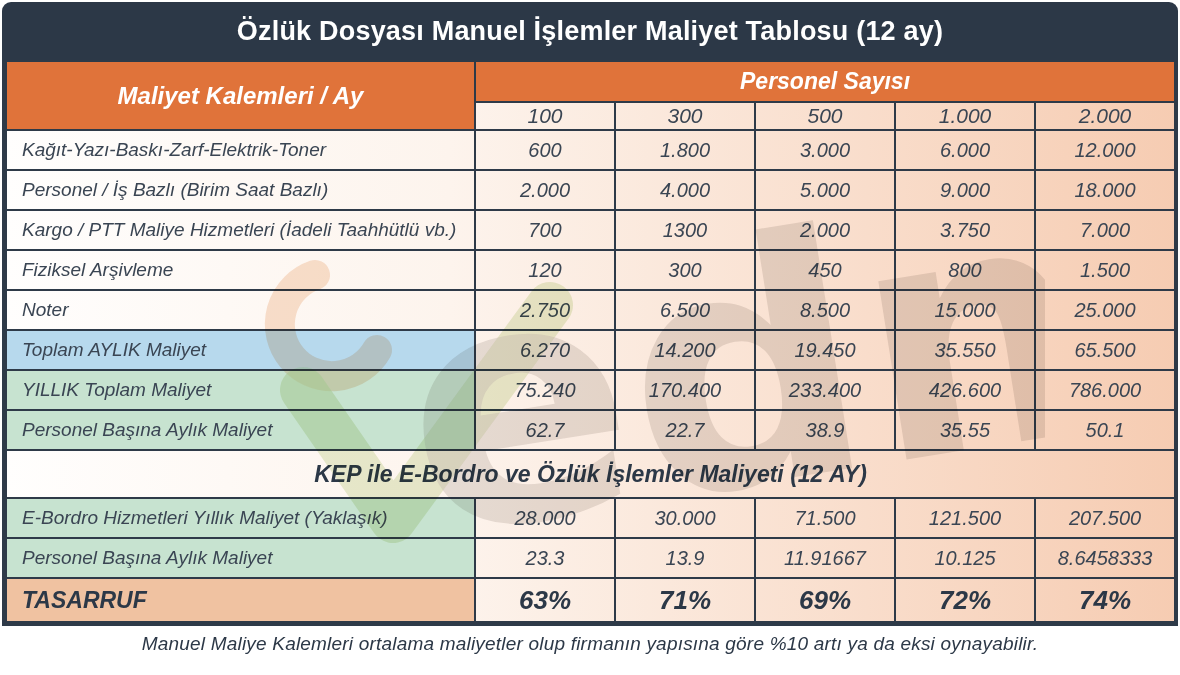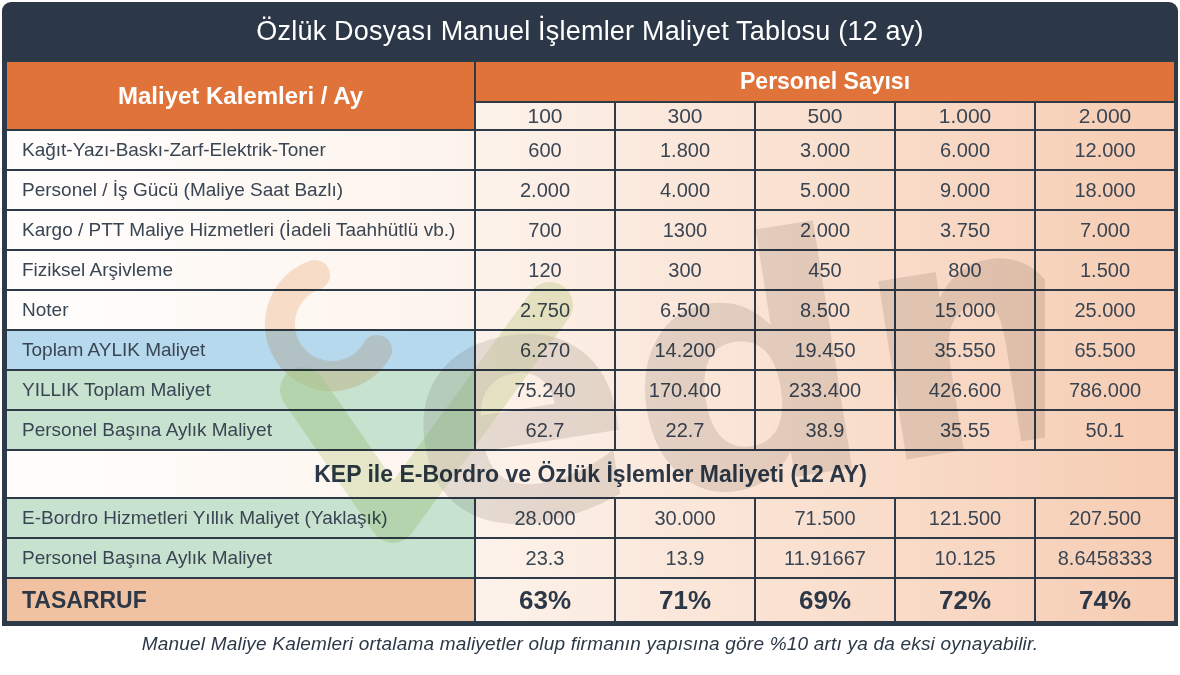--- a/index.html
+++ b/index.html
@@ -13,29 +13,29 @@
     --peach-end:#f6ccb2;
   }
   *{box-sizing:border-box;margin:0;padding:0;}
   html,body{width:1180px;height:675px;background:#ffffff;overflow:hidden;
     font-family:"Liberation Sans", sans-serif;}
   .page{width:1180px;height:675px;padding:2px 2px 0 2px;position:relative;}
 
   .title-bar{
     height:58px;background:var(--navy);border-radius:9px 9px 0 0;
     display:flex;align-items:center;justify-content:center;
-    color:#ffffff;font-size:27px;font-weight:normal;letter-spacing:.2px;
+    color:#ffffff;font-size:27px;font-weight:bold;letter-spacing:.2px;
   }
 
   .table-wrap{
     position:relative;
     background:linear-gradient(90deg,#fffefd 0%,#fdf4ed 38%,var(--peach-end) 100%);
     border:3px solid var(--grid);border-top:none;
   }
-  table{width:100%;border-collapse:collapse;table-layout:fixed;}
+  table{width:100%;border-collapse:collapse;table-layout:fixed;font-style:italic;}
   col.c-label{width:469px;}
   col.c-val{width:140px;}
 
   th,td{
     border:2px solid var(--grid);
     color:var(--text-dark);
     font-size:20px;
     height:40px;
     text-align:center;
     vertical-align:middle;
@@ -109,21 +109,21 @@
       <tbody id="main-rows">
           <tr class="plain">
             <th class="rlabel">Kağıt-Yazı-Baskı-Zarf-Elektrik-Toner</th>
             <td>600</td>
             <td>1.800</td>
             <td>3.000</td>
             <td>6.000</td>
             <td>12.000</td>
           </tr>
           <tr class="plain">
-            <th class="rlabel">Personel / İş Gücü (Maliye Saat Bazlı)</th>
+            <th class="rlabel">Personel / İş Bazlı (Birim Saat Bazlı)</th>
             <td>2.000</td>
             <td>4.000</td>
             <td>5.000</td>
             <td>9.000</td>
             <td>18.000</td>
           </tr>
           <tr class="plain">
             <th class="rlabel">Kargo / PTT Maliye Hizmetleri (İadeli Taahhütlü vb.)</th>
             <td>700</td>
             <td>1300</td>

